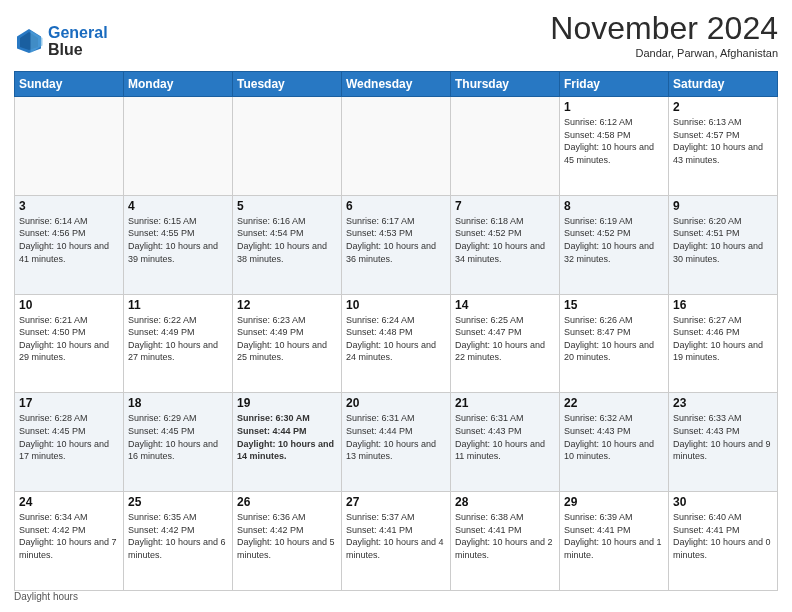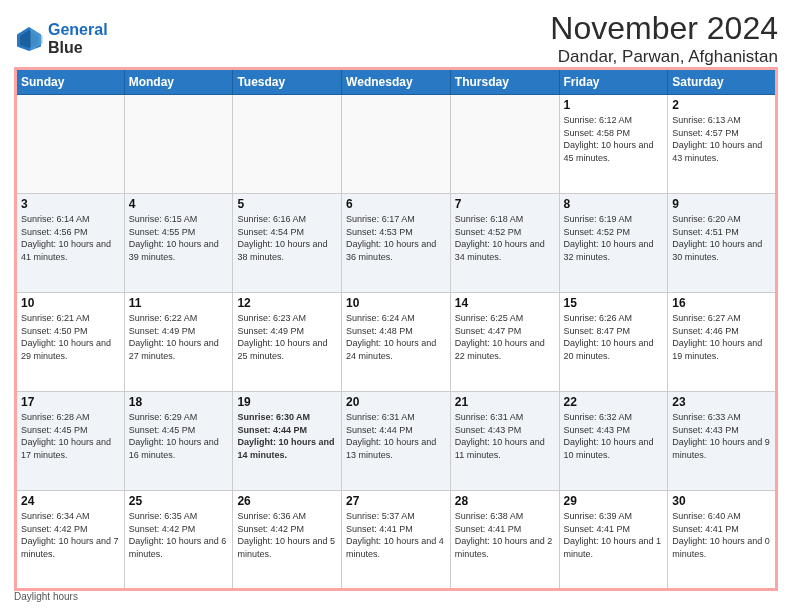--- a/index.html
+++ b/index.html
@@ -13,22 +13,22 @@
     .page {
       width: 792px;
       height: 612px;
       padding: 10px 14px;
       display: flex;
       flex-direction: column;
     }
     .header {
       display: flex;
       justify-content: space-between;
-      align-items: center;
-      margin-bottom: 0;
+      align-items: flex-end;
+      margin-bottom: 12px;
       gap: 40px;
     }
     .logo {
       display: flex;
       align-items: center;
       gap: 4px;
     }
     .logo-text {
       font-size: 16px;
       font-weight: bold;
@@ -42,26 +42,26 @@
     }
     .title-block {
       text-align: right;
     }
     .month-title {
       font-size: 32px;
       font-weight: 300;
       color: #2c2c2c;
     }
     .location-title {
-      font-size: 17px;
+      font-size: 11px;
       color: #2c2c2c;
     }
     .calendar {
       flex: 1;
-      border: 3px solid #fca5a5;
+      border: 1px solid #fca5a5;
       border-collapse: collapse;
       width: 100%;
       table-layout: fixed;
     }
     .calendar th {
       background-color: #2878c3;
       color: #fff;
       font-size: 12px;
       font-weight: bold;
       padding: 5px 4px;

